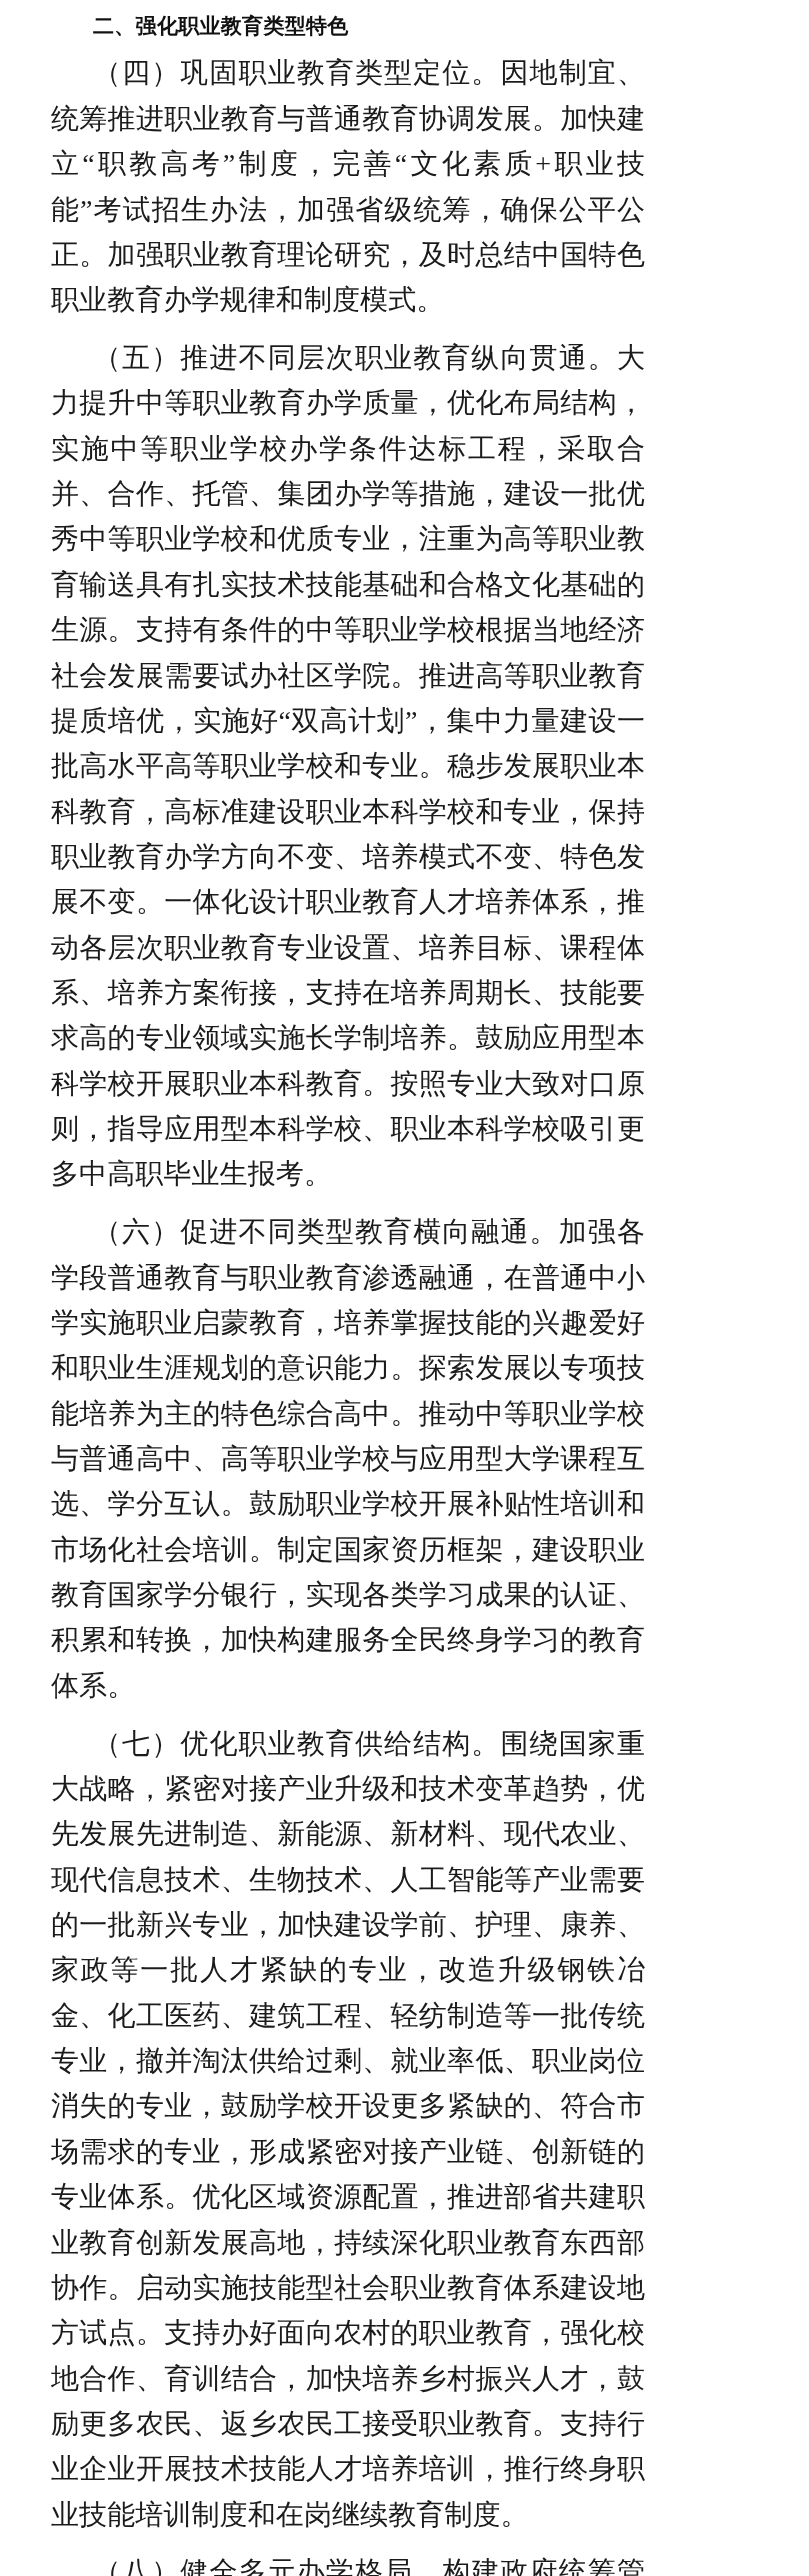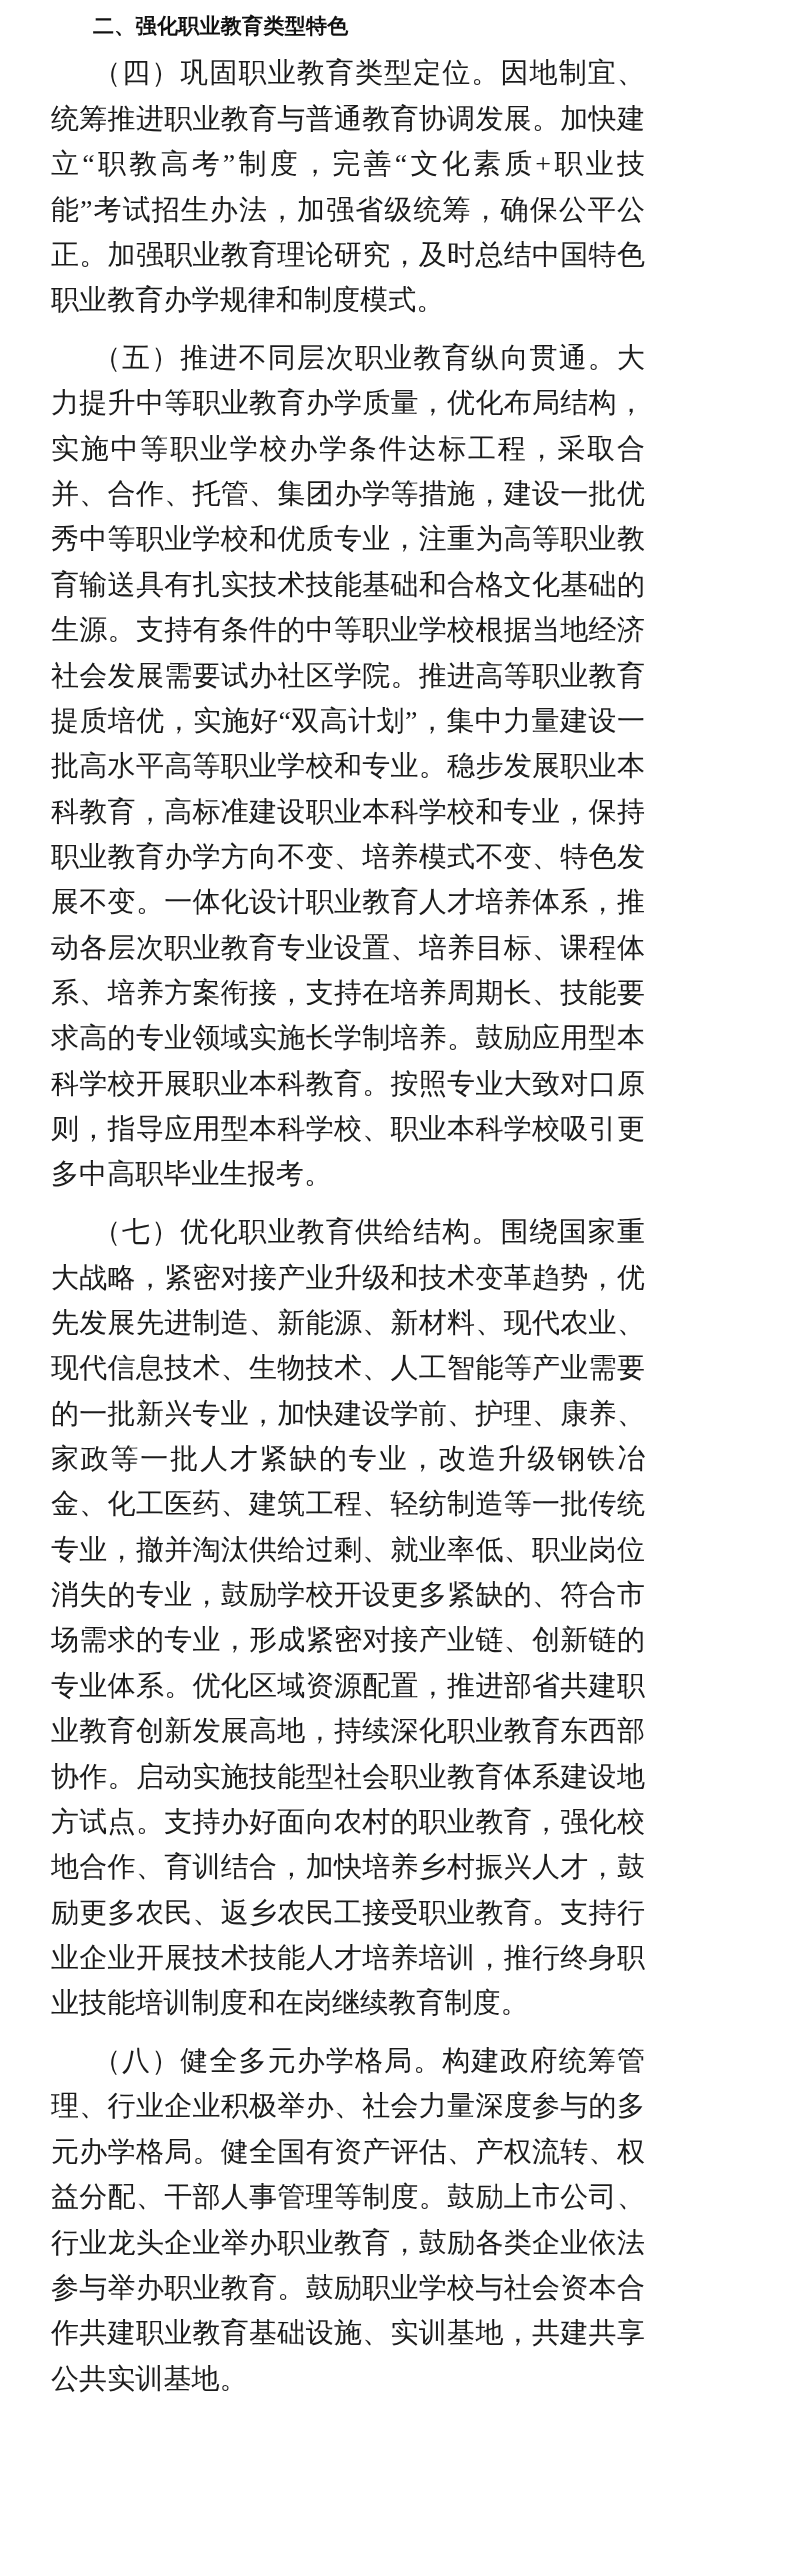--- a/index.html
+++ b/index.html
@@ -48,20 +48,21 @@
 <body>
 
 <div class="page">
 
   <h2 class="doc-heading">二、强化职业教育类型特色</h2>
 
   <p class="para">（四）巩固职业教育类型定位。因地制宜、统筹推进职业教育与普通教育协调发展。加快建立“职教高考”制度，完善“文化素质+职业技能”考试招生办法，加强省级统筹，确保公平公正。加强职业教育理论研究，及时总结中国特色职业教育办学规律和制度模式。</p>
 
   <p class="para">（五）推进不同层次职业教育纵向贯通。大力提升中等职业教育办学质量，优化布局结构，实施中等职业学校办学条件达标工程，采取合并、合作、托管、集团办学等措施，建设一批优秀中等职业学校和优质专业，注重为高等职业教育输送具有扎实技术技能基础和合格文化基础的生源。支持有条件的中等职业学校根据当地经济社会发展需要试办社区学院。推进高等职业教育提质培优，实施好“双高计划”，集中力量建设一批高水平高等职业学校和专业。稳步发展职业本科教育，高标准建设职业本科学校和专业，保持职业教育办学方向不变、培养模式不变、特色发展不变。一体化设计职业教育人才培养体系，推动各层次职业教育专业设置、培养目标、课程体系、培养方案衔接，支持在培养周期长、技能要求高的专业领域实施长学制培养。鼓励应用型本科学校开展职业本科教育。按照专业大致对口原则，指导应用型本科学校、职业本科学校吸引更多中高职毕业生报考。</p>
 
+  <p class="para">（六）促进不同类型教育横向融通。加强各学段普通教育与职业教育渗透融通，在普通中小学实施职业启蒙教育，培养掌握技能的兴趣爱好和职业生涯规划的意识能力。探索发展以专项技能培养为主的特色综合高中。推动中等职业学校与普通高中、高等职业学校与应用型大学课程互选、学分互认。鼓励职业学校开展补贴性培训和市场化社会培训。制定国家资历框架，建设职业教育国家学分银行，实现各类学习成果的认证、积累和转换，加快构建服务全民终身学习的教育体系。</p>
 
 
   <p class="para">（七）优化职业教育供给结构。围绕国家重大战略，紧密对接产业升级和技术变革趋势，优先发展先进制造、新能源、新材料、现代农业、现代信息技术、生物技术、人工智能等产业需要的一批新兴专业，加快建设学前、护理、康养、家政等一批人才紧缺的专业，改造升级钢铁冶金、化工医药、建筑工程、轻纺制造等一批传统专业，撤并淘汰供给过剩、就业率低、职业岗位消失的专业，鼓励学校开设更多紧缺的、符合市场需求的专业，形成紧密对接产业链、创新链的专业体系。优化区域资源配置，推进部省共建职业教育创新发展高地，持续深化职业教育东西部协作。启动实施技能型社会职业教育体系建设地方试点。支持办好面向农村的职业教育，强化校地合作、育训结合，加快培养乡村振兴人才，鼓励更多农民、返乡农民工接受职业教育。支持行业企业开展技术技能人才培养培训，推行终身职业技能培训制度和在岗继续教育制度。</p>
 
   <p class="para">（八）健全多元办学格局。构建政府统筹管理、行业企业积极举办、社会力量深度参与的多元办学格局。健全国有资产评估、产权流转、权益分配、干部人事管理等制度。鼓励上市公司、行业龙头企业举办职业教育，鼓励各类企业依法参与举办职业教育。鼓励职业学校与社会资本合作共建职业教育基础设施、实训基地，共建共享公共实训基地。</p>
 
 
 </div>
 
 

